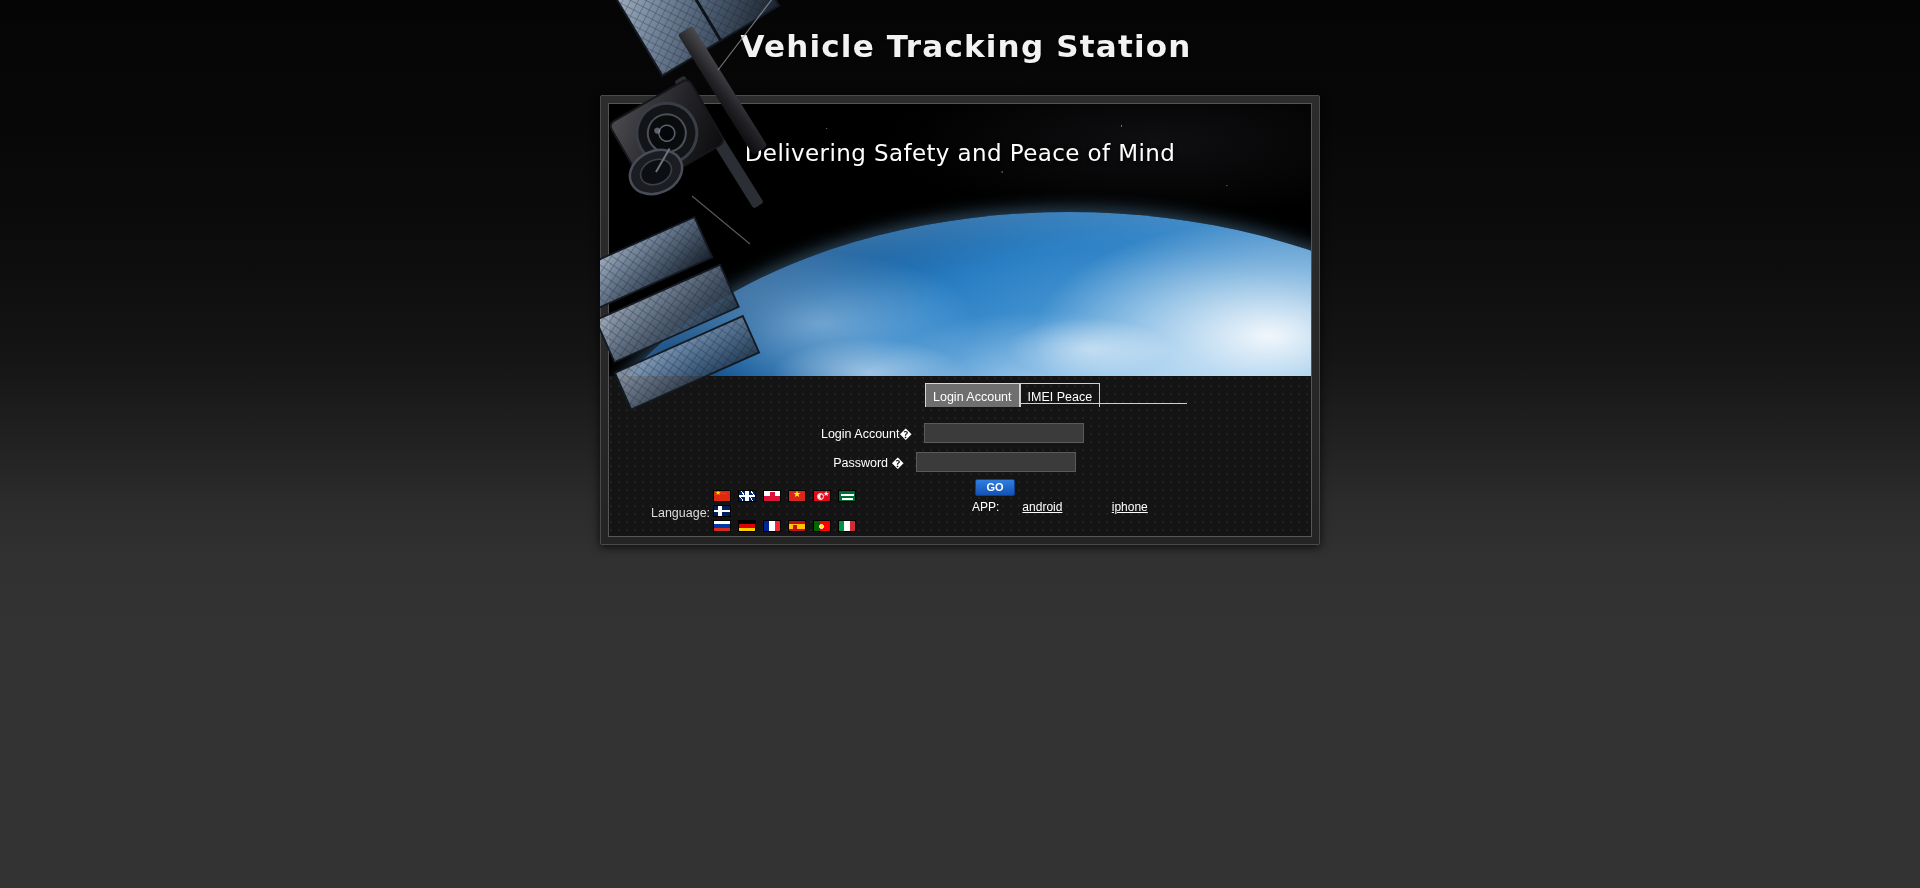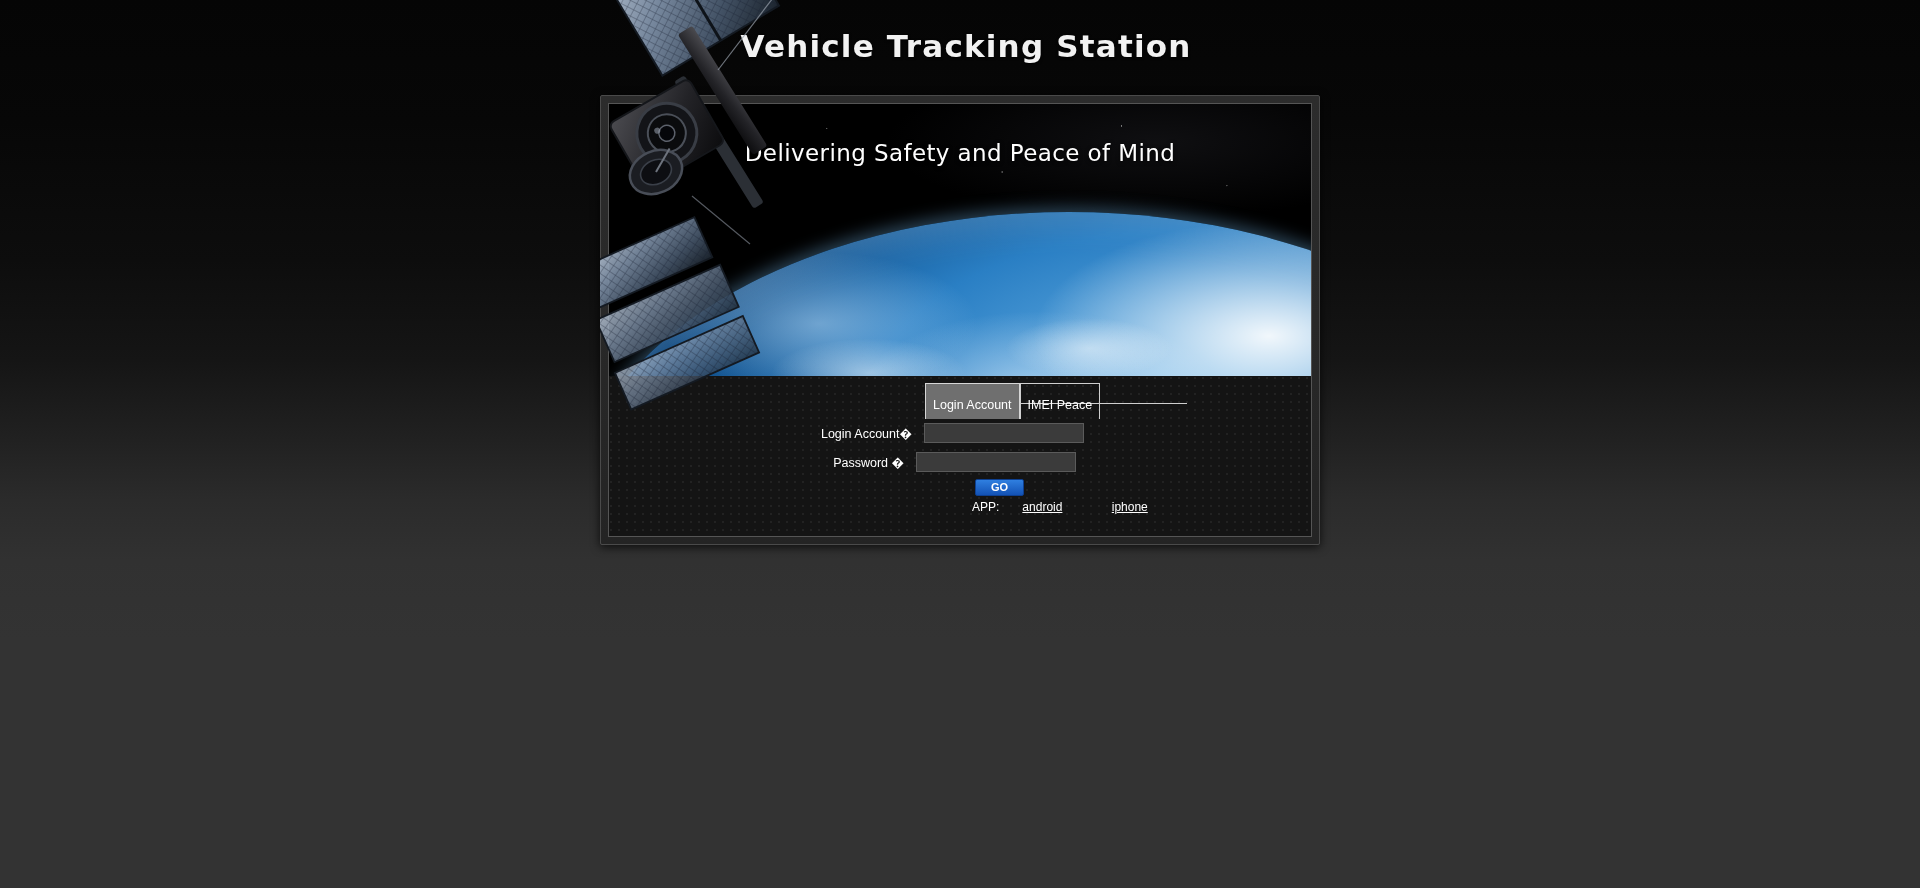--- a/index.html
+++ b/index.html
@@ -164,23 +164,23 @@
     position: absolute;
     left: 316px;
     top: 7px;
     width: 262px;
     height: 21px;
     border-bottom: 1px solid #cfcfcf;
     display: flex;
     align-items: flex-start;
   }
   .tab {
-    height: 36px;
+    height: 24px;
     line-height: 19px;
-    padding: 12px 7px;
+    padding: 4px 7px;
     font-size: 12.5px;
     color: #ffffff;
     border: 1px solid #cfcfcf;
     border-bottom: none;
     background: transparent;
     cursor: pointer;
     white-space: nowrap;
   }
   .tab.active {
     background: #6f6f6f;
@@ -211,21 +211,21 @@
     padding: 0 4px;
     font-family: "Liberation Sans", sans-serif;
   }
   .row-account { left: 205px; top: 47px; }
   .row-password { left: 197px; top: 76px; }
 
   .go-button {
     position: absolute;
     left: 366px;
     top: 103px;
-    width: 49px;
+    width: 40px;
     height: 17px;
     background: linear-gradient(to bottom, #2f7fe0, #1352b5);
     border: 1px solid #0d3f90;
     border-radius: 2px;
     color: #ffffff;
     font-size: 11px;
     font-weight: bold;
     line-height: 15px;
     text-align: center;
     cursor: pointer;
@@ -456,16 +456,40 @@
         <div class="field-label">Password �</div>
         <input class="field-input" type="password" placeholder="" style="">
       </div>
 
       <button class="go-button">GO</button>
 
       <div class="app-row">
         <span>APP:</span><a>android</a> <a>iphone</a>
       </div>
 
+      <div class="lang-zone">
+        <div class="lang-label">Language:</div>
+        <div class="flag-grid">
+          <div class="flag-row">
+            <div class="flag f-cn"></div>
+            <div class="flag f-gb"></div>
+            <div class="flag f-pl"></div>
+            <div class="flag f-vn"></div>
+            <div class="flag f-tr"></div>
+            <div class="flag f-sa"></div>
+          </div>
+          <div class="flag-row">
+            <div class="flag f-no"></div>
+          </div>
+          <div class="flag-row">
+            <div class="flag f-ru"></div>
+            <div class="flag f-de"></div>
+            <div class="flag f-fr"></div>
+            <div class="flag f-es"></div>
+            <div class="flag f-pt"></div>
+            <div class="flag f-it"></div>
+          </div>
+        </div>
+      </div>
 
     </div>
   </div>
 </div>
 
 </body></html>

